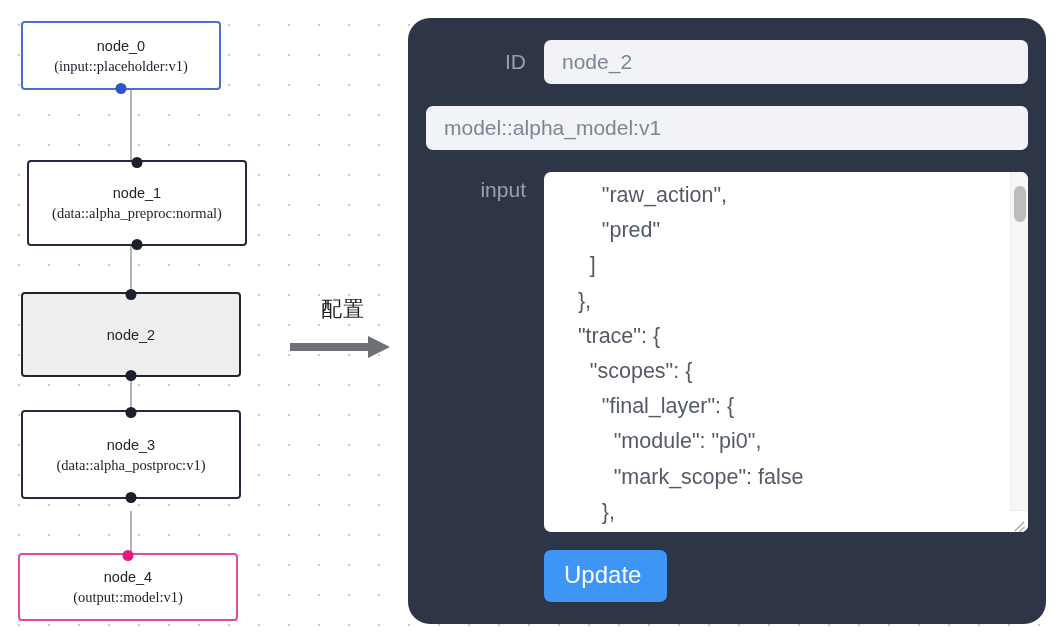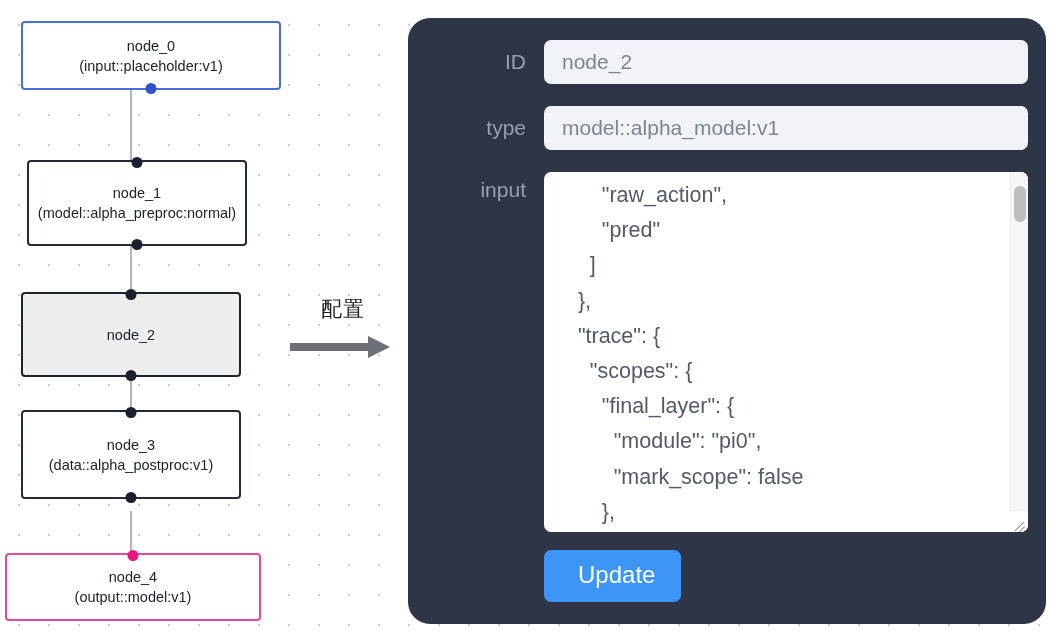--- a/index.html
+++ b/index.html
@@ -28,21 +28,21 @@
     border-radius: 4px;
     display: flex; flex-direction: column;
     align-items: center; justify-content: center;
     text-align: center;
     color: #20242e;
     font-size: 14.5px;
     line-height: 1.38;
     padding: 2px 6px;
   }
   .node .ntitle { white-space: nowrap; }
-  .node .nsub   { word-break: break-all; }
+  .node .nsub   { word-break: break-all; font-family: Liberation Serif, serif; }
   .node.is-input    { border-color: #4a6fd4; }
   .node.is-output   { border-color: #e14b96; }
   .node.is-selected { background: #eeeeee; border-color: #20242e; border-width: 2.4px; }
 
   
   .handle {
     position: absolute; width: 11px; height: 11px; border-radius: 50%;
     background: #1b1f2e; left: 50%; transform: translateX(-50%);
     z-index: 5;
   }
@@ -133,65 +133,65 @@
   .ta-resize::before { width: 13px; right: 2px; bottom: 5px; }
   .ta-resize::after  { width: 8px;  right: 2px; bottom: 2px; }
 
   
   #update-row { padding-left: 118px; }
   #update-btn {
     display: inline-block;
     background: #3d95f5; color: #ffffff;
     border: none; border-radius: 7px;
     font-family: "Liberation Sans", "DejaVu Sans", sans-serif;
-    font-size: 24px; padding: 11px 26px 13px 34px;
+    font-size: 24px; padding: 11px 26px 13px 20px;
     cursor: pointer;
   }
 </style>
 </head>
 <body>
 
 <div id="root">
 
   <div id="canvas"></div>
 
   <div id="graph">
 
     <div class="edge" style="top:90px;height:70px;"></div>
     <div class="edge" style="top:246px;height:46px;"></div>
     <div class="edge" style="top:377px;height:45px;"></div>
     <div class="edge" style="top:511px;height:42px;"></div>
 
-    <div class="node is-input" style="left:21px; top:21px; width:260px; height:69px;">
+    <div class="node is-input" style="left:21px; top:21px; width:200px; height:69px;">
       <span class="ntitle">node_0</span>
       <span class="nsub">(input::placeholder:v1)</span>
       <span class="handle bottom blue"></span>
     </div>
 
     <div class="node" style="left:27px; top:160px; width:220px; height:86px;">
       <span class="ntitle">node_1</span>
-      <span class="nsub">(model::alpha_preproc:normal)</span>
+      <span class="nsub">(data::alpha_preproc:normal)</span>
       <span class="handle top"></span>
       <span class="handle bottom"></span>
     </div>
 
     <div class="node is-selected" style="left:21px; top:292px; width:220px; height:85px;">
       <span class="ntitle">node_2</span>
       <span class="handle top"></span>
       <span class="handle bottom"></span>
     </div>
 
     <div class="node" style="left:21px; top:410px; width:220px; height:89px;">
       <span class="ntitle">node_3</span>
       <span class="nsub">(data::alpha_postproc:v1)</span>
       <span class="handle top"></span>
       <span class="handle bottom"></span>
     </div>
 
-    <div class="node is-output" style="left:5px; top:553px; width:256px; height:68px;">
+    <div class="node is-output" style="left:18px; top:553px; width:220px; height:68px;">
       <span class="ntitle">node_4</span>
       <span class="nsub">(output::model:v1)</span>
       <span class="handle top magenta"></span>
     </div>
   </div>
 
   <div id="arrow-group">
     <div id="arrow-label">配置</div>
     <div id="arrow-shape">
       <span class="shaft"></span>
@@ -200,21 +200,20 @@
   </div>
 
   <div id="panel">
 
     <div class="field-row">
       <div class="field-label">ID</div>
       <input class="text-input" type="text" value="node_2" style="">
     </div>
 
     <div class="field-row">
-      <div class="field-label">type</div>
       <input class="text-input" type="text" value="model::alpha_model:v1" style="">
     </div>
 
     <div class="field-row config">
       <div class="field-label top-align">input</div>
       <div class="ta-wrap">
         <div class="ta-text">        "raw_action",
         "pred"
       ]
     },

